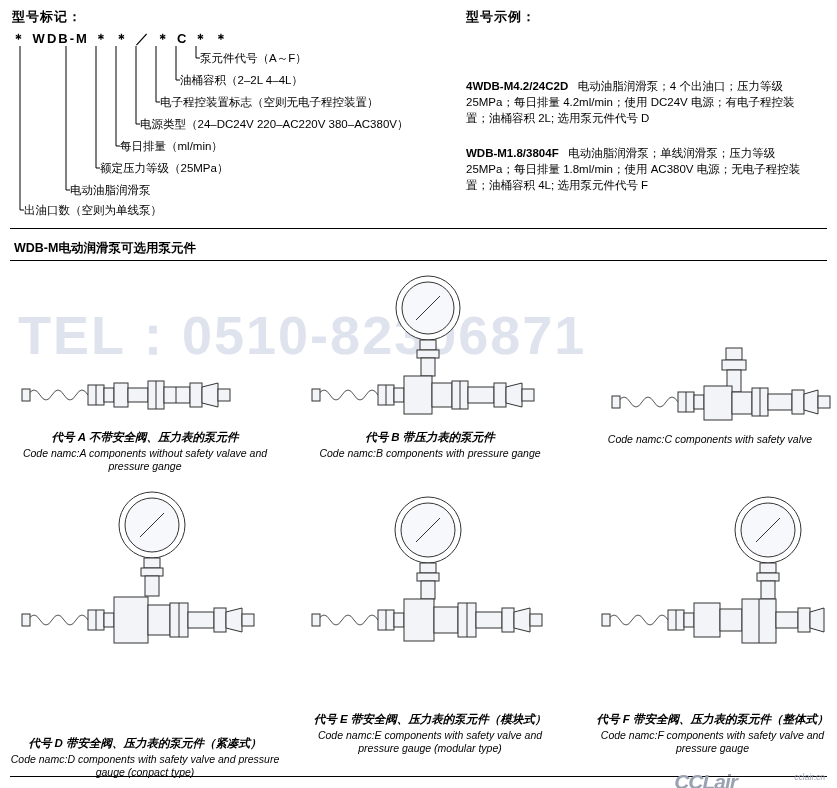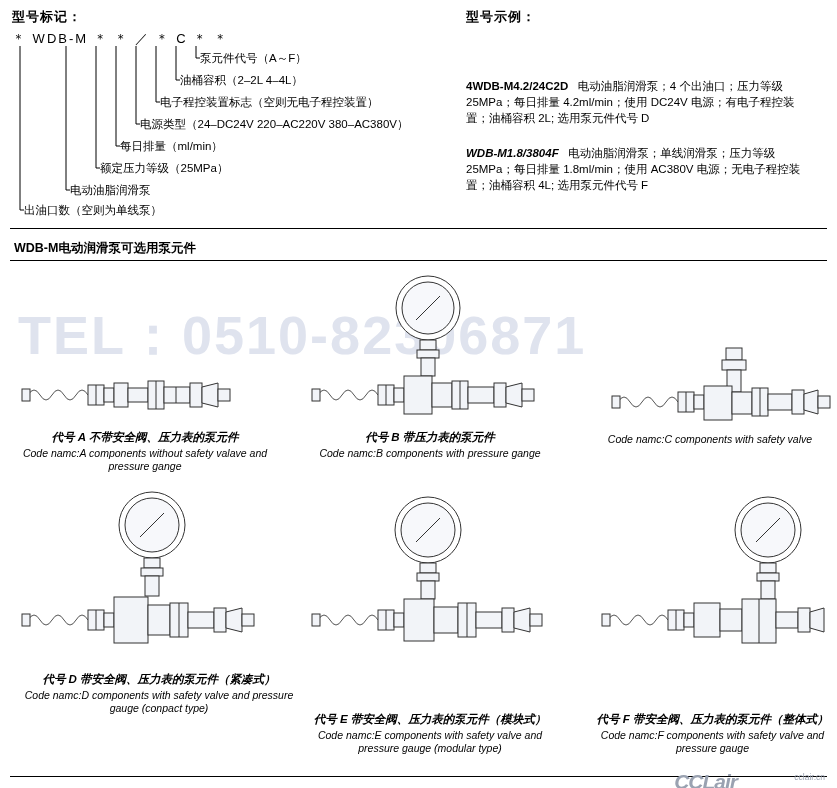--- a/index.html
+++ b/index.html
@@ -15,21 +15,21 @@
 
   
   .sec-title{
     position:absolute;font-size:13px;font-weight:bold;letter-spacing:1px;
   }
   #model-code-title{left:12px;top:8px;}
   #model-example-title{left:466px;top:8px;}
 
   .code-string{
     position:absolute;left:12px;top:30px;
-    font-size:13px;font-weight:normal;letter-spacing:2px;
+    font-size:13px;font-weight:bold;letter-spacing:2px;
     white-space:nowrap;
   }
 
   
   .legend-item{
     position:absolute;font-size:11.5px;white-space:nowrap;
   }
 
   
   .example-block{
@@ -109,21 +109,21 @@
   <div class="legend-item" style="left:100px;top:161px;">额定压力等级（25MPa）</div>
   <div class="legend-item" style="left:70px;top:183px;">电动油脂润滑泵</div>
   <div class="legend-item" style="left:24px;top:203px;">出油口数（空则为单线泵）</div>
 
   <div class="example-block" id="example-1">
     <span style="font-weight:bold;">4WDB‑M4.2/24C2D</span>
     &nbsp;&nbsp;<span>电动油脂润滑泵；4 个出油口；压力等级 25MPa；每日排量 4.2ml/min；使用 DC24V 电源；有电子程控装置；油桶容积 2L; 选用泵元件代号 D</span>
   </div>
 
   <div class="example-block" id="example-2">
-    <span style="font-weight:bold;font-style:italic;">WDB‑M1.8/3804F</span>
+    <span style="font-weight:bold;">WDB‑M1.8/3804F</span>
     &nbsp;&nbsp;<span>电动油脂润滑泵；单线润滑泵；压力等级 25MPa；每日排量 1.8ml/min；使用 AC380V 电源；无电子程控装置；油桶容积 4L; 选用泵元件代号 F</span>
   </div>
 
   <div id="hr-main"></div>
   <div id="panel-title">WDB-M电动润滑泵可选用泵元件</div>
   <div id="hr-panel"></div>
   <div id="hr-bottom"></div>
 
   <div class="watermark" id="wm-tel">TEL：0510-82306871</div>
 
@@ -285,21 +285,21 @@
         <rect x="152" y="114" width="34" height="44"></rect>
         <rect x="186" y="127" width="22" height="16"></rect>
         <rect x="208" y="123" width="12" height="24"></rect>
         <polygon points="220,127 234,123 234,147 220,143"></polygon>
         <line x1="86" y1="125" x2="86" y2="145"></line>
         <line x1="169" y1="114" x2="169" y2="158"></line>
       </g>
     </svg>
   </div>
 
-  <div class="caption" style="left:10px;top:672px;width:270px;margin-left:14px;">
+  <div class="caption" style="left:10px;top:736px;width:270px;">
     <span class="cn">代号 D 带安全阀、压力表的泵元件（紧凑式）</span>
     <span class="en">Code namc:D components with safety valve and pressure  gauge (conpact type)</span>
   </div>
   <div class="caption" style="left:300px;top:712px;width:260px;">
     <span class="cn">代号 E 带安全阀、压力表的泵元件（模块式）</span>
     <span class="en">Code namc:E components with safety valve and pressure  gauge (modular type)</span>
   </div>
   <div class="caption" style="left:590px;top:712px;width:245px;">
     <span class="cn">代号 F 带安全阀、压力表的泵元件（整体式）</span>
     <span class="en">Code namc:F components with safety valve and pressure gauge</span>

